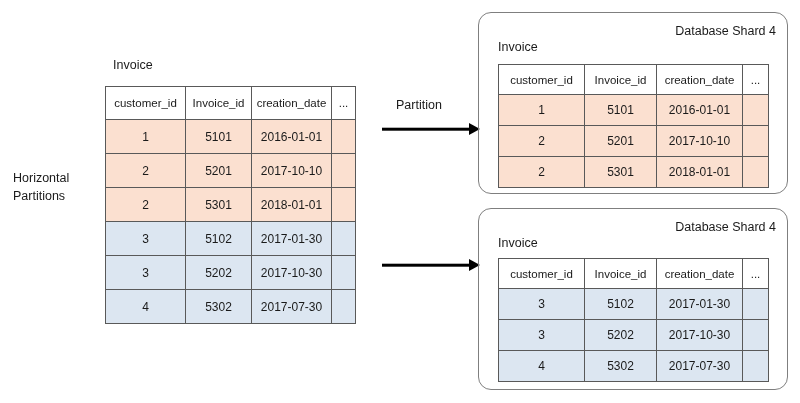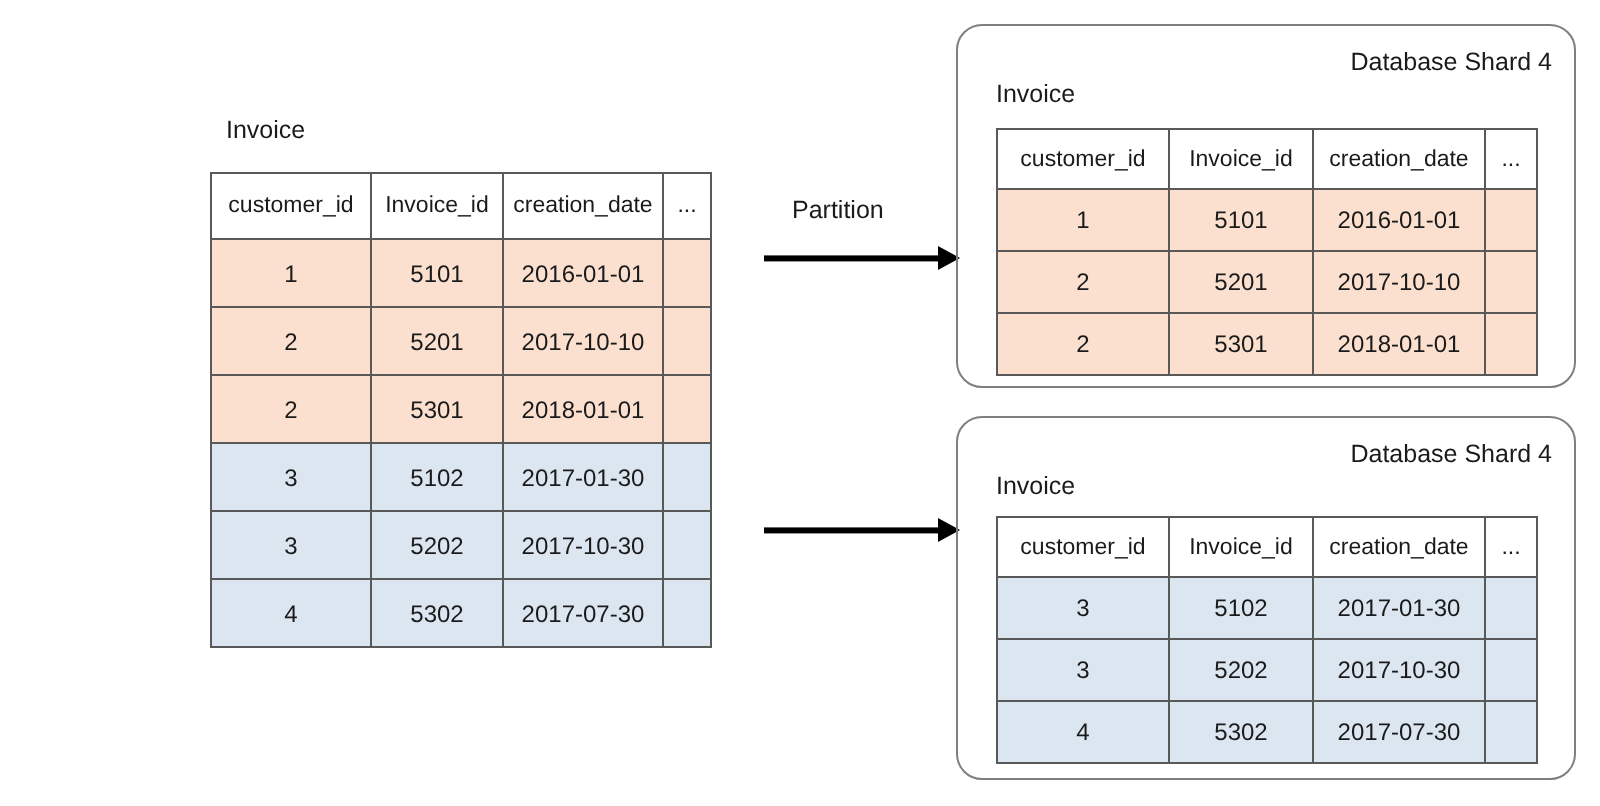--- a/index.html
+++ b/index.html
@@ -127,20 +127,22 @@
   
   #horizontal-partitions-label { left: 13px; top: 169px; }
   #invoice-label-main { left: 113px; top: 56px; }
   #partition-key-label { left: 113px; top: 298px; }
 </style>
 </head>
 <body>
 
 <div id="canvas">
 
+  <div class="label" id="horizontal-partitions-label">Horizontal
+Partitions</div>
 
   <div class="label" id="invoice-label-main">Invoice</div>
 
   <div class="label" id="partition-key-label">Partition key</div>
 
   <table class="tbl" id="main-table">
     <colgroup>
       <col class="c-cust">
         <col class="c-inv">
         <col class="c-date">

